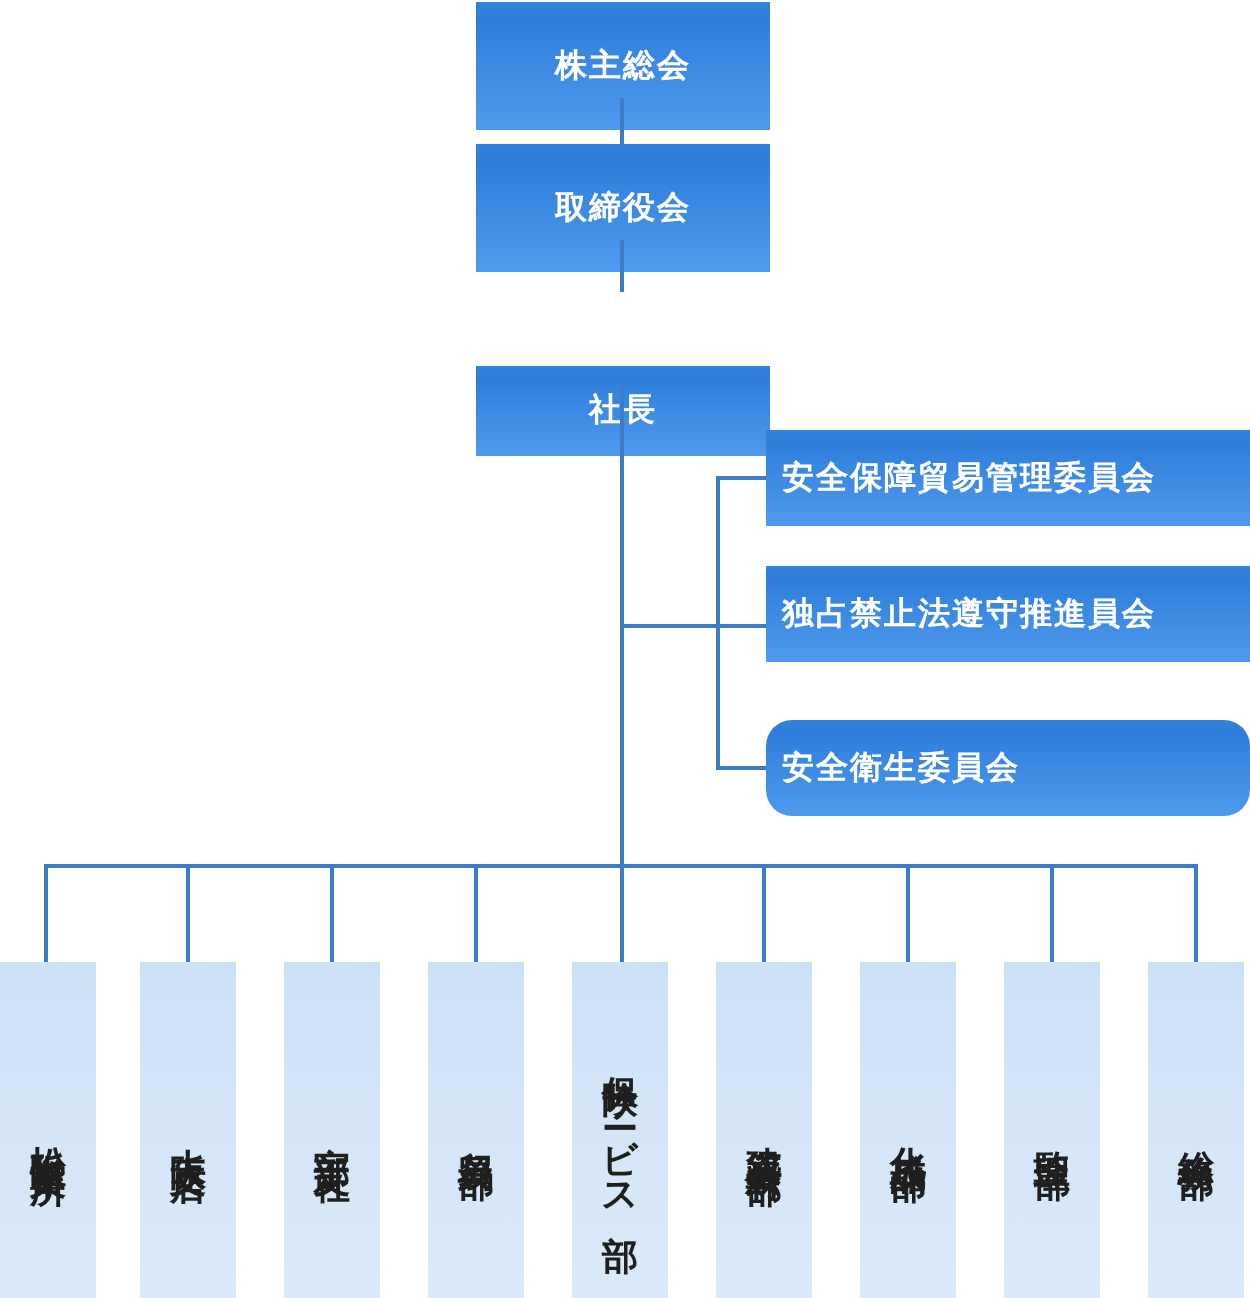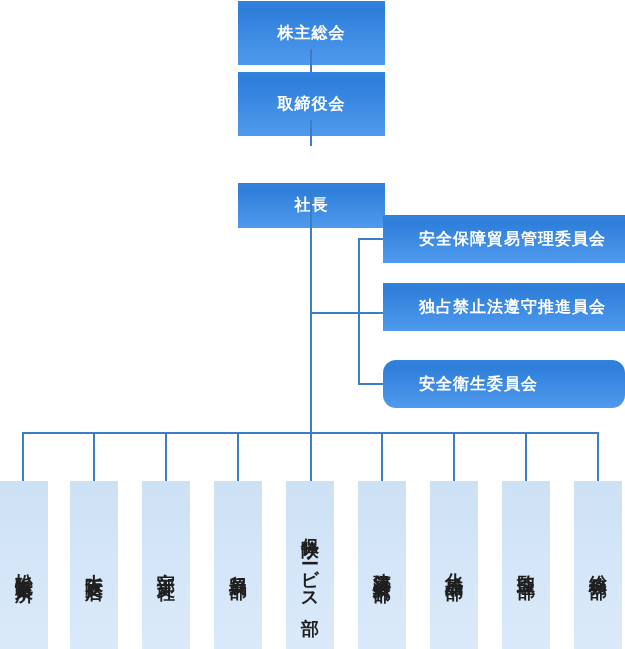--- a/index.html
+++ b/index.html
@@ -23,21 +23,21 @@
       var(--node-fill-mid, #2e7eda) 14%,
       var(--node-fill-bottom, #4f9aed) 100%);
     color: var(--node-text, #ffffff);
     font-weight: bold;
     font-size: 16px;
     display: flex;
     align-items: center;
     letter-spacing: 1px;
   }
   .node.centered { justify-content: center; }
-  .node.leftpad   { justify-content: flex-start; padding-left: 36px; box-sizing: border-box; }
+  .node.leftpad   { justify-content: flex-start; padding-left: 8px; box-sizing: border-box; }
   .gov  { left: 238px; width: 147px; height: 64px; }
   .com  { left: 383px; width: 242px; height: 48px; }
 
   
   .dept {
     position: absolute;
     top: 481px;
     width: 48px;
     height: 168px;
     background: linear-gradient(180deg,

